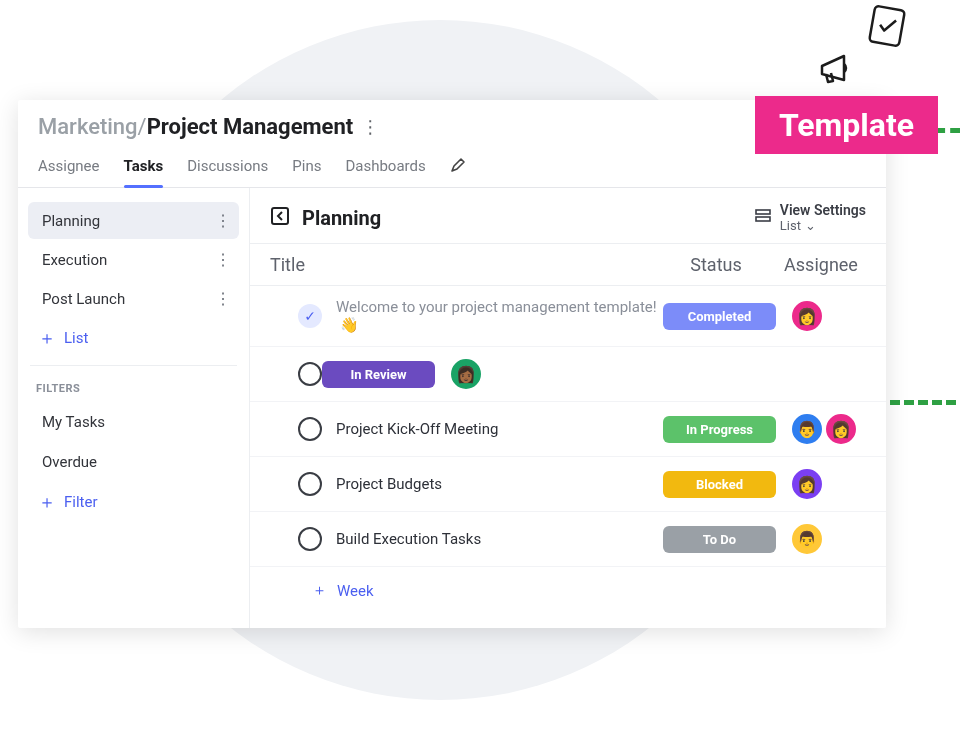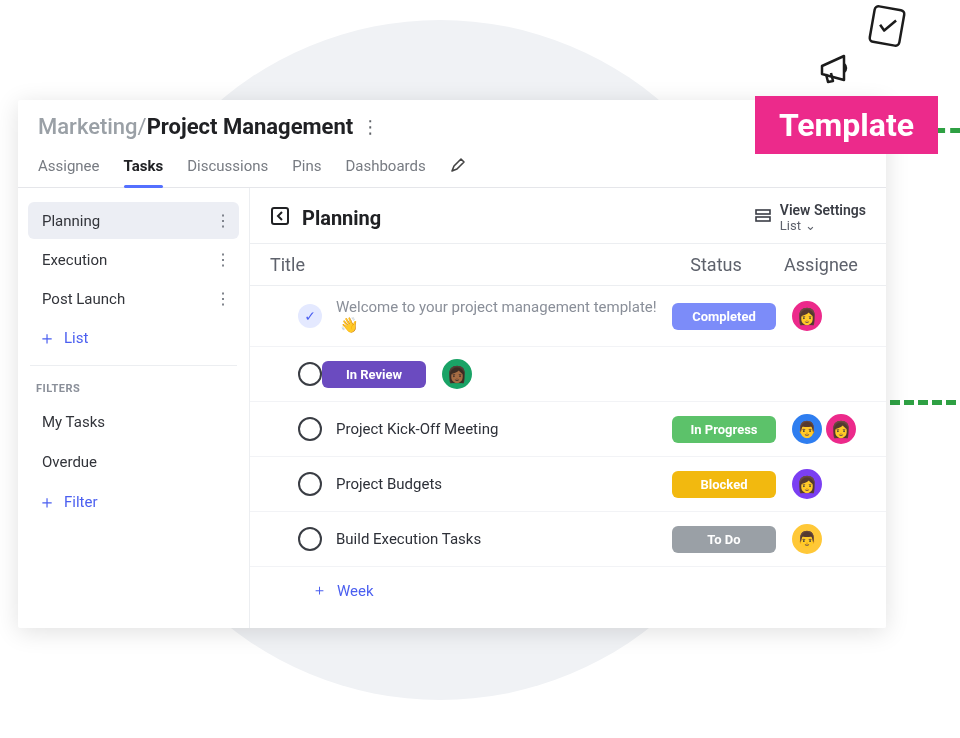--- a/index.html
+++ b/index.html
@@ -51,21 +51,21 @@
   .col-assignee { width: 90px; text-align: center; }
 
   .rows { flex: 1; background: #fff; }
   .task-row { display: flex; align-items: center; padding: 12px 20px; border-bottom: 1px solid #f2f3f6; }
   .indent { width: 28px; }
   .check { width: 24px; height: 24px; border-radius: 50%; border: 2px solid #3a3d44; flex-shrink: 0; }
   .check.done { border: none; background: #e4e9ff; color: #4b5ff0; display:flex; align-items:center; justify-content:center; font-size:14px; }
   .task-title { flex: 1; margin-left: 14px; font-size: 15px; color: #2d3038; }
   .task-title.muted { color: #8a8f99; }
   .wave { margin-left: 4px; }
-  .status-badge { width: 104px; text-align: center; border-radius: 6px; color: #fff; font-size: 13px; font-weight: 700; padding: 6px 0; }
+  .status-badge { width: 113px; text-align: center; border-radius: 6px; color: #fff; font-size: 13px; font-weight: 700; padding: 6px 0; }
   .assignees { width: 90px; display: flex; justify-content: flex-start; padding-left: 16px; gap: 4px; }
   .avatar { width: 30px; height: 30px; border-radius: 50%; display:flex; align-items:center; justify-content:center; font-size:16px; border: 2px solid; }
   .add-task { display:flex; align-items:center; gap:10px; padding: 14px 20px 14px 62px; color:#4b5ff0; font-size:15px; cursor:pointer; }
 </style>
 </head>
 <body>
 
 <div class="bg-circle"></div>
 
 <svg class="deco-check" width="42" height="50" viewBox="0 0 42 50">

